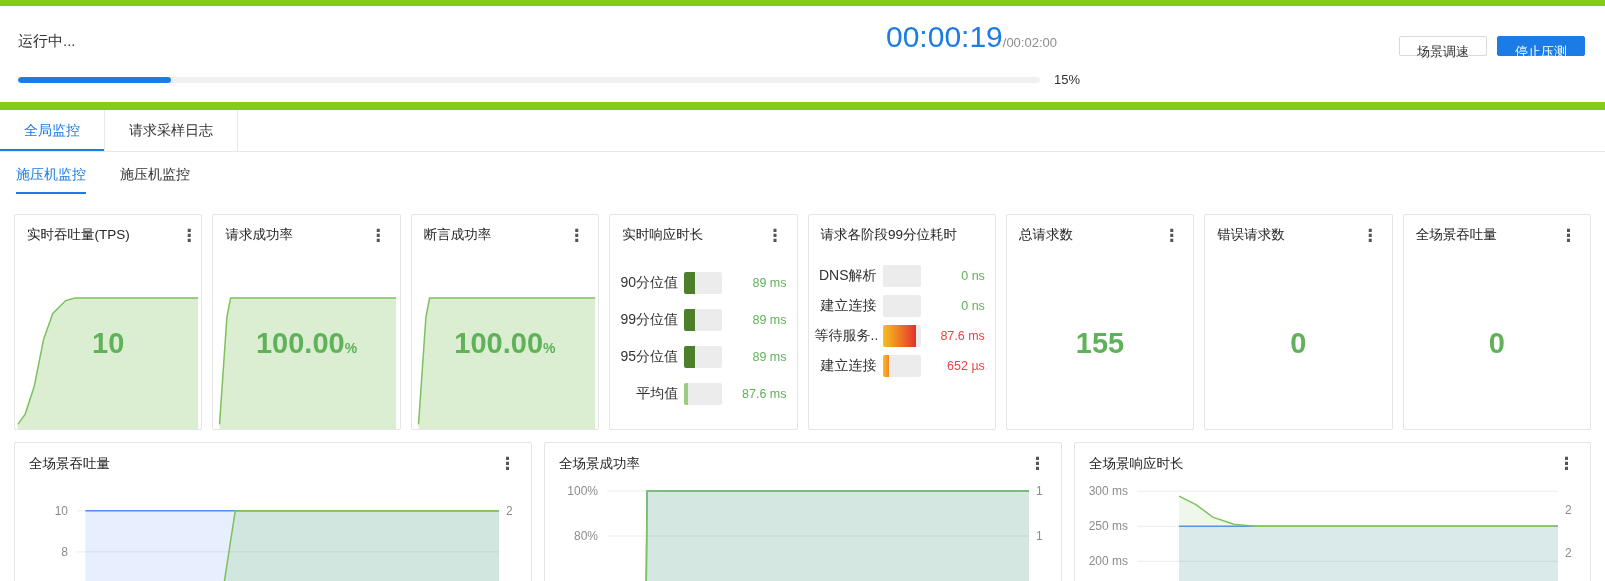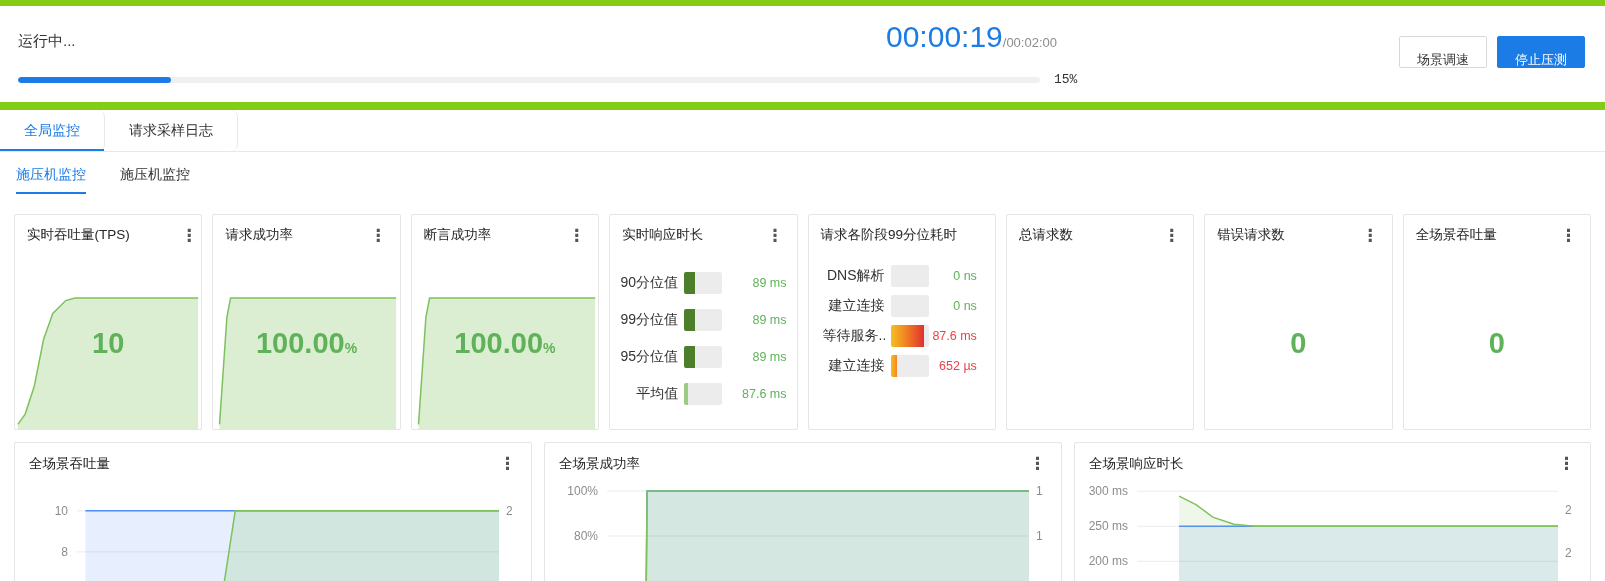--- a/index.html
+++ b/index.html
@@ -6,33 +6,33 @@
   html,body { background:#eef0f3; font-family:"Liberation Sans","DejaVu Sans",sans-serif; }
   .page { position:relative; width:1605px; height:581px; overflow:hidden; background:#84cc16; padding-top:6px; }
 
   
   .topbar { position:relative; height:96px; background:#fff; }
   .status-text { position:absolute; left:18px; top:26px; font-size:15px; color:#333; }
   .timer { position:absolute; left:886px; top:14px; white-space:nowrap; }
   .timer-cur { font-size:30px; color:var(--accent-blue,#1b7ce5); }
   .timer-total { font-size:13px; color:#8c8c8c; }
   .actions { position:absolute; right:20px; top:30px; display:flex; gap:10px; }
-  .btn { font-size:13px; height:32px; line-height:30px; padding:8px 17px; border-radius:2px; cursor:pointer;
+  .btn { font-size:13px; height:20px; line-height:30px; padding:0 17px; border-radius:2px; cursor:pointer;
          border:1px solid #d9d9d9; background:#fff; color:#333; }
   .btn.primary { background:var(--accent-blue,#1b7ce5); border-color:var(--accent-blue,#1b7ce5); color:#fff; }
   .progress-row { position:absolute; left:18px; top:66px; display:flex; align-items:center; }
   .progress-track { width:1022px; height:6px; background:#f0f0f0; border-radius:3px; overflow:hidden; }
   .progress-fill { height:100%; width:0; background:var(--accent-blue,#1b7ce5); border-radius:3px; }
-  .progress-label { margin-left:14px; font-size:13px; color:#333;font-family:Liberation Mono, monospace; }
+  .progress-label { margin-left:14px; font-size:13px; color:#333; }
 
   
   .panel { margin-top:8px; background:#fff; height:471px; }
   .tabs { display:flex; height:42px; border-bottom:1px solid #e8e8e8; }
   .tab { position:relative; padding:0 24px; line-height:41px; font-size:14px; color:#333; cursor:pointer;
-         border-right:1px solid #e8e8e8;border-radius:7px; }
+         border-right:1px solid #e8e8e8; }
   .tab.active { color:var(--accent-blue,#1b7ce5); }
   .tab.active::after { content:""; position:absolute; left:0; right:0; bottom:0; height:2px;
          background:var(--accent-blue,#1b7ce5); }
   .subtabs { display:flex; gap:34px; padding:0 16px; height:46px; }
   .subtab { position:relative; line-height:44px; font-size:14px; color:#333; cursor:pointer; }
   .subtab.active { color:var(--accent-blue,#1b7ce5); }
   .subtab.active::after { content:""; position:absolute; left:0; right:0; bottom:4px; height:2px;
          background:var(--accent-blue,#1b7ce5); }
 
   
@@ -44,21 +44,21 @@
   .kebab { color:#555; font-size:17px; font-weight:bold; line-height:1; cursor:pointer; padding:1px 5px; }
   .card-body { position:absolute; top:38px; left:0; right:0; bottom:0; }
   .spark { position:absolute; left:1px; right:1px; bottom:0; height:133px; }
   .spark svg { display:block; }
   .big-value { position:absolute; top:42%; left:0; right:0; text-align:center; font-size:29px;
                font-weight:bold; color:var(--value-green,#5fb259); z-index:2; }
   .big-value .unit { font-size:14px; }
   .rows { padding:4px 10px 0 6px; }
   .g-row { display:flex; align-items:center; }
   .rows-loose .g-row { margin:15px 0; }
-  .rows-tight .g-row { margin:8px 8px; }
+  .rows-tight .g-row { margin:8px 0; }
   .g-label { width:62px; flex:none; text-align:right; font-size:14px; color:#333; margin-right:6px;
              white-space:nowrap; overflow:hidden; }
   .g-gauge { width:38px; height:22px; flex:none; background:#ececec; border-radius:2px; overflow:hidden; display:block; }
   .g-fill { display:block; height:100%; }
   .fill-green { background:#4d7f2b; }
   .fill-green-light { background:#9dca81; }
   .fill-orange { background:linear-gradient(90deg,#f8c016,#f2852c); }
   .fill-gradient { background:linear-gradient(90deg,#f6c021,#ef7b24,#e03131); }
   .g-value { flex:1; text-align:right; font-size:12.5px; line-height:1.2; }
   .rows-tight .g-value { flex:none; width:46px; margin-left:auto; }
@@ -249,20 +249,25 @@
               </div>
             </div>
         </div>
       </div>
 
       <div class="card">
         <div class="card-head">
           <span class="card-title">总请求数</span>
           <span class="kebab">⋮</span>
         </div>
+        <div class="card-body">
+          <div class="big-value">
+            <span>155</span>
+          </div>
+        </div>
       </div>
 
       <div class="card">
         <div class="card-head">
           <span class="card-title">错误请求数</span>
           <span class="kebab">⋮</span>
         </div>
         <div class="card-body">
           <div class="big-value">
             <span>0</span>

